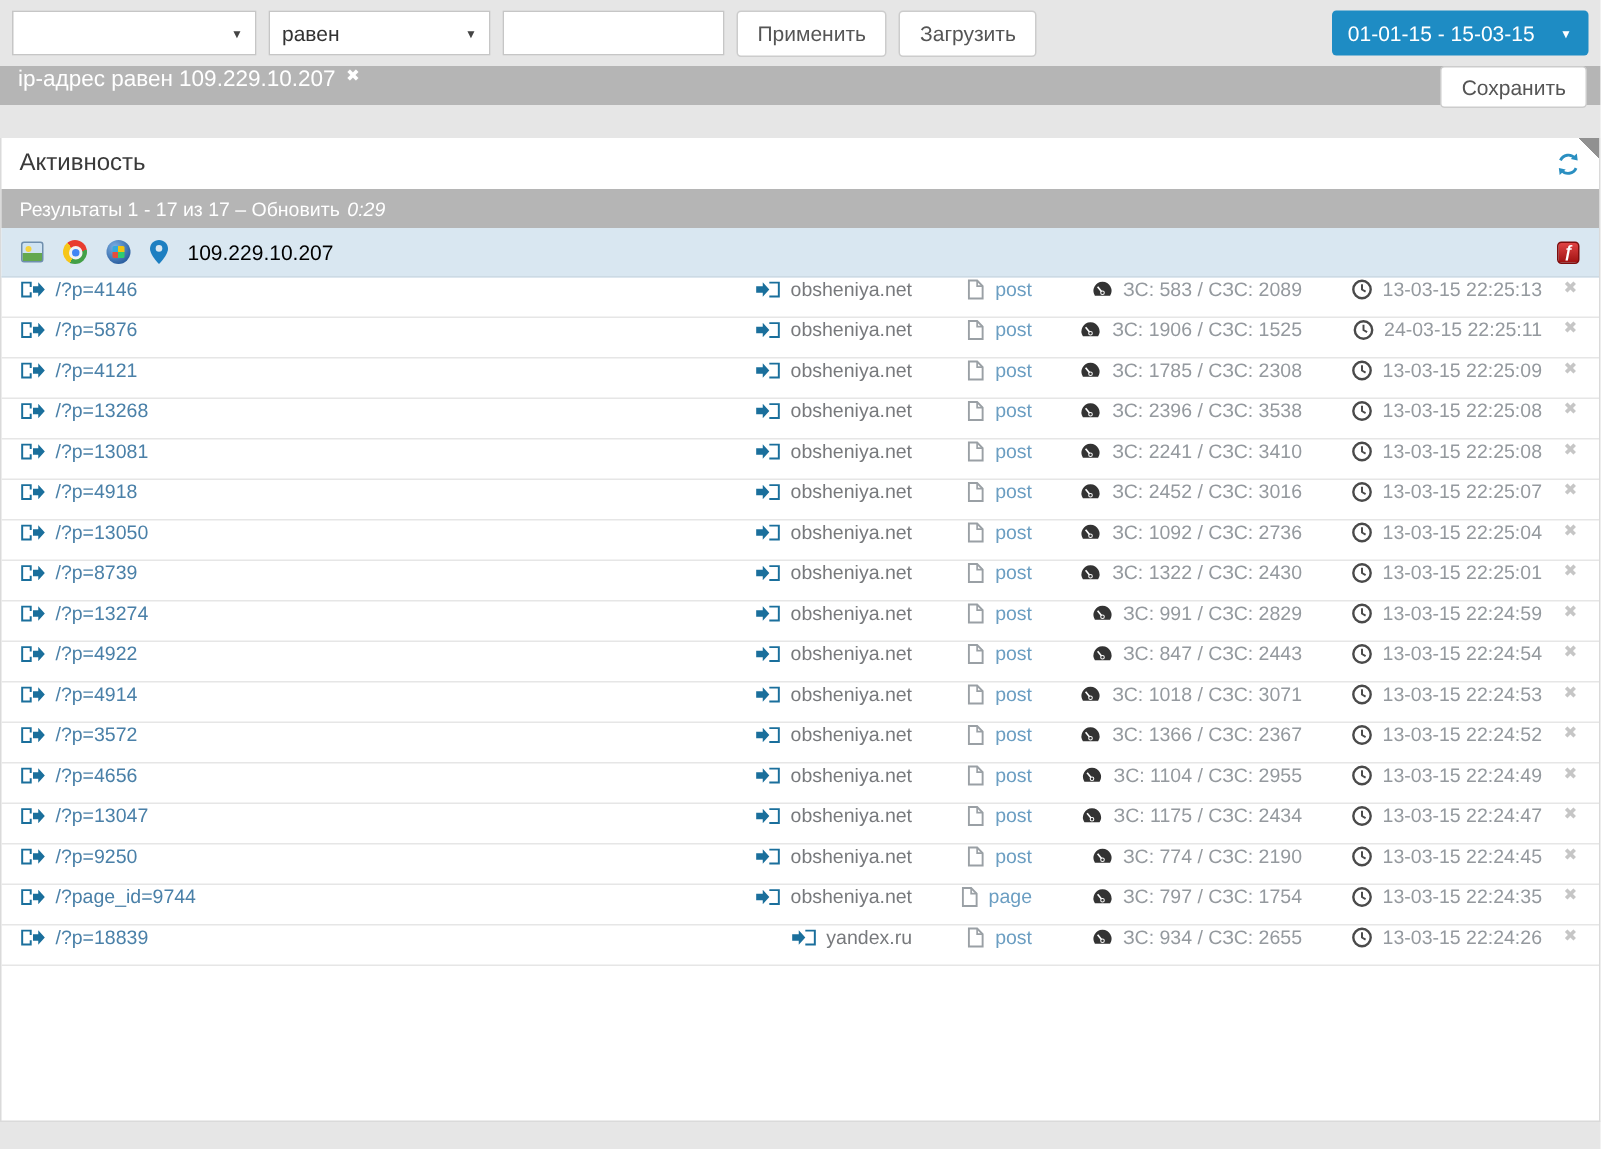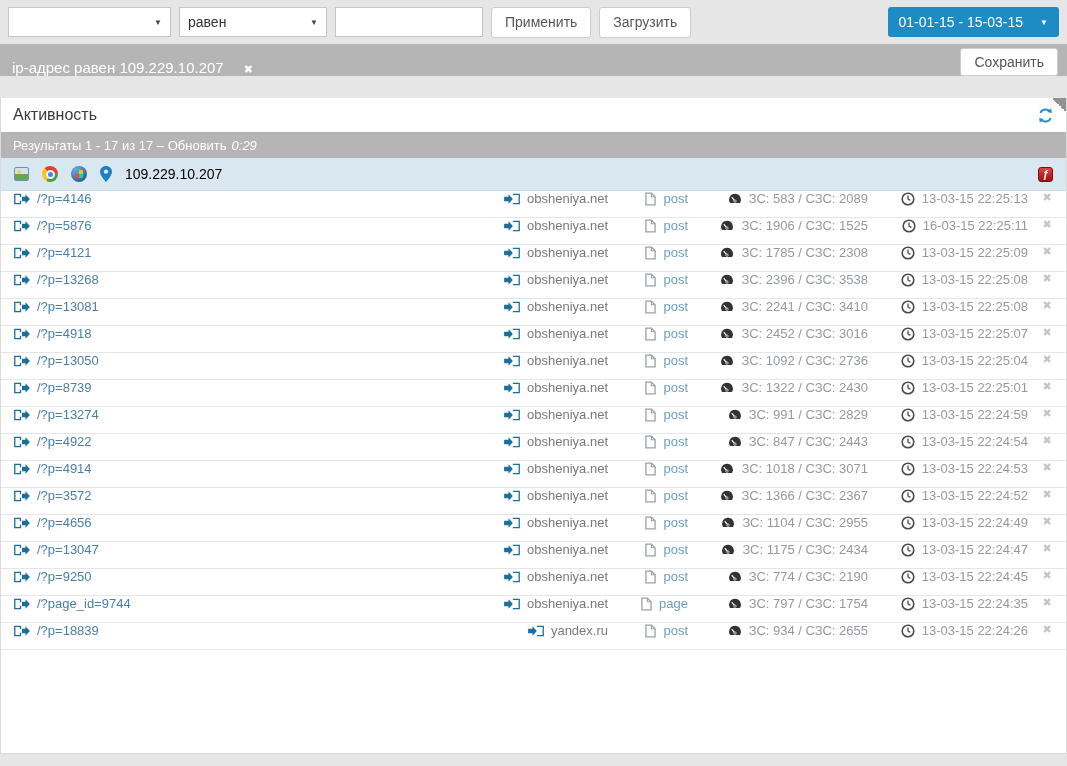--- a/index.html
+++ b/index.html
@@ -30,22 +30,22 @@
   }
   .spacer { flex:1; }
   .date-btn {
     height:30px; border:none; border-radius:3px; background:#1e8cc4; color:#fff;
     font-size:14px; font-family:inherit; padding:0 11px; display:flex; align-items:center; gap:17px;
     cursor:pointer;
   }
   .date-btn .caret { font-size:8px; color:#fff; }
   
   .filter-bar {
-    height:32px; background:#b5b5b5; display:flex; align-items:flex-end;
-    padding:0 9px 0 12px; gap:20px; color:#fff; font-size:15px; margin-bottom:22px;
+    height:26px; background:#b5b5b5; display:flex; align-items:flex-start;
+    padding:0 9px 0 12px; gap:7px; color:#fff; font-size:15px; margin-bottom:22px;
   }
   .filter-x { font-size:11px; font-weight:bold; color:#fff; cursor:pointer; }
   .save-btn { height:28px; }
   
   .panel {
     position:relative; background:#fff; margin:0; height:656px;
     border:1px solid #dadada; border-top:none; width:1067px;
   }
   .fold {
     position:absolute; top:0; right:0; width:14px; height:14px;
@@ -233,21 +233,21 @@
         <path d="M8 9.5L4.2 4.8" stroke="#fff" stroke-width="1.3"></path>
         <circle cx="8" cy="9.5" r="1.4" fill="#333" stroke="#fff" stroke-width="0.8"></circle>
       </svg>
       <span>ЗС: 1906 / СЗС: 1525</span>
     </div>
     <div class="cell time">
       <svg width="14" height="14" viewBox="0 0 14 14">
         <circle cx="7" cy="7" r="5.8" fill="none" stroke="#4a4a4a" stroke-width="1.6"></circle>
         <path d="M7 3.5V7l2.4 1.4" fill="none" stroke="#4a4a4a" stroke-width="1.3"></path>
       </svg>
-      <span>16-03-15 22:25:11</span>
+      <span>24-03-15 22:25:11</span>
     </div>
     <div class="cell close">
       <span class="row-x">✖</span>
     </div>
   </div>
 
   <div class="row">
     <div class="cell page">
       <svg width="16" height="14" viewBox="0 0 18 16" fill="#1a6f9c">
         <path d="M8 10v4H0V2h8v4H6.5V3.5h-5v9h5V10z"></path>

